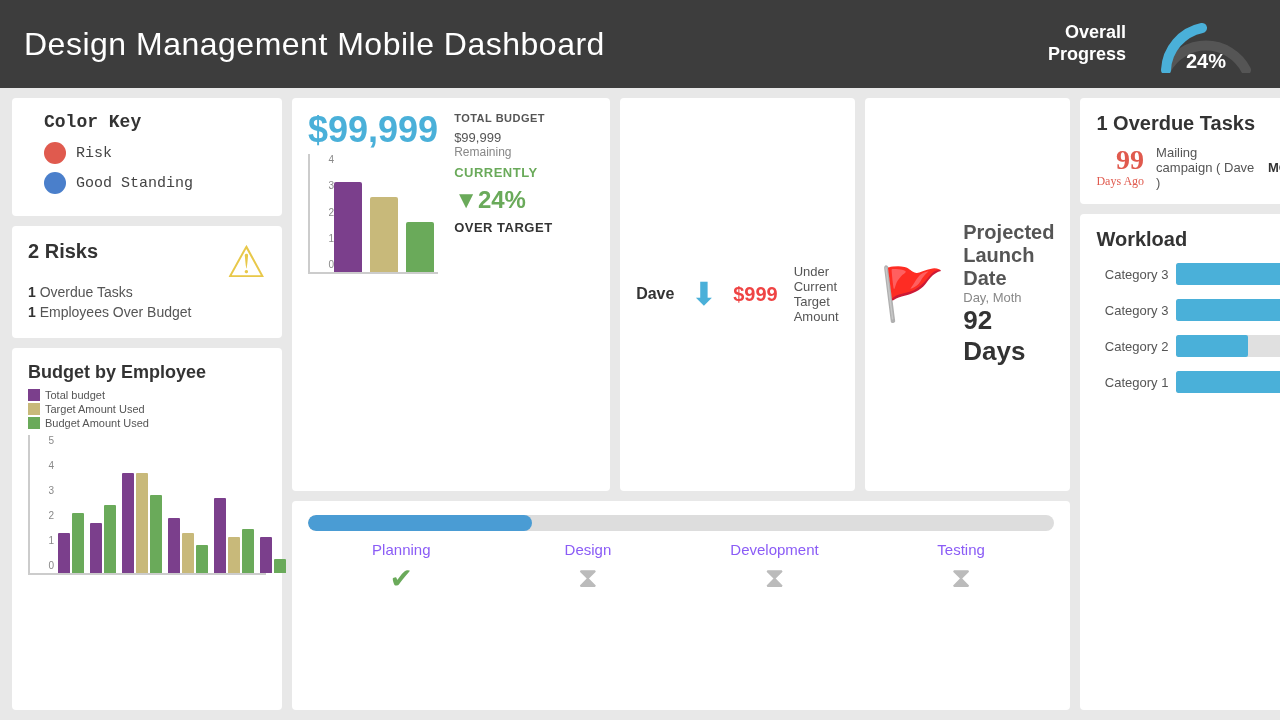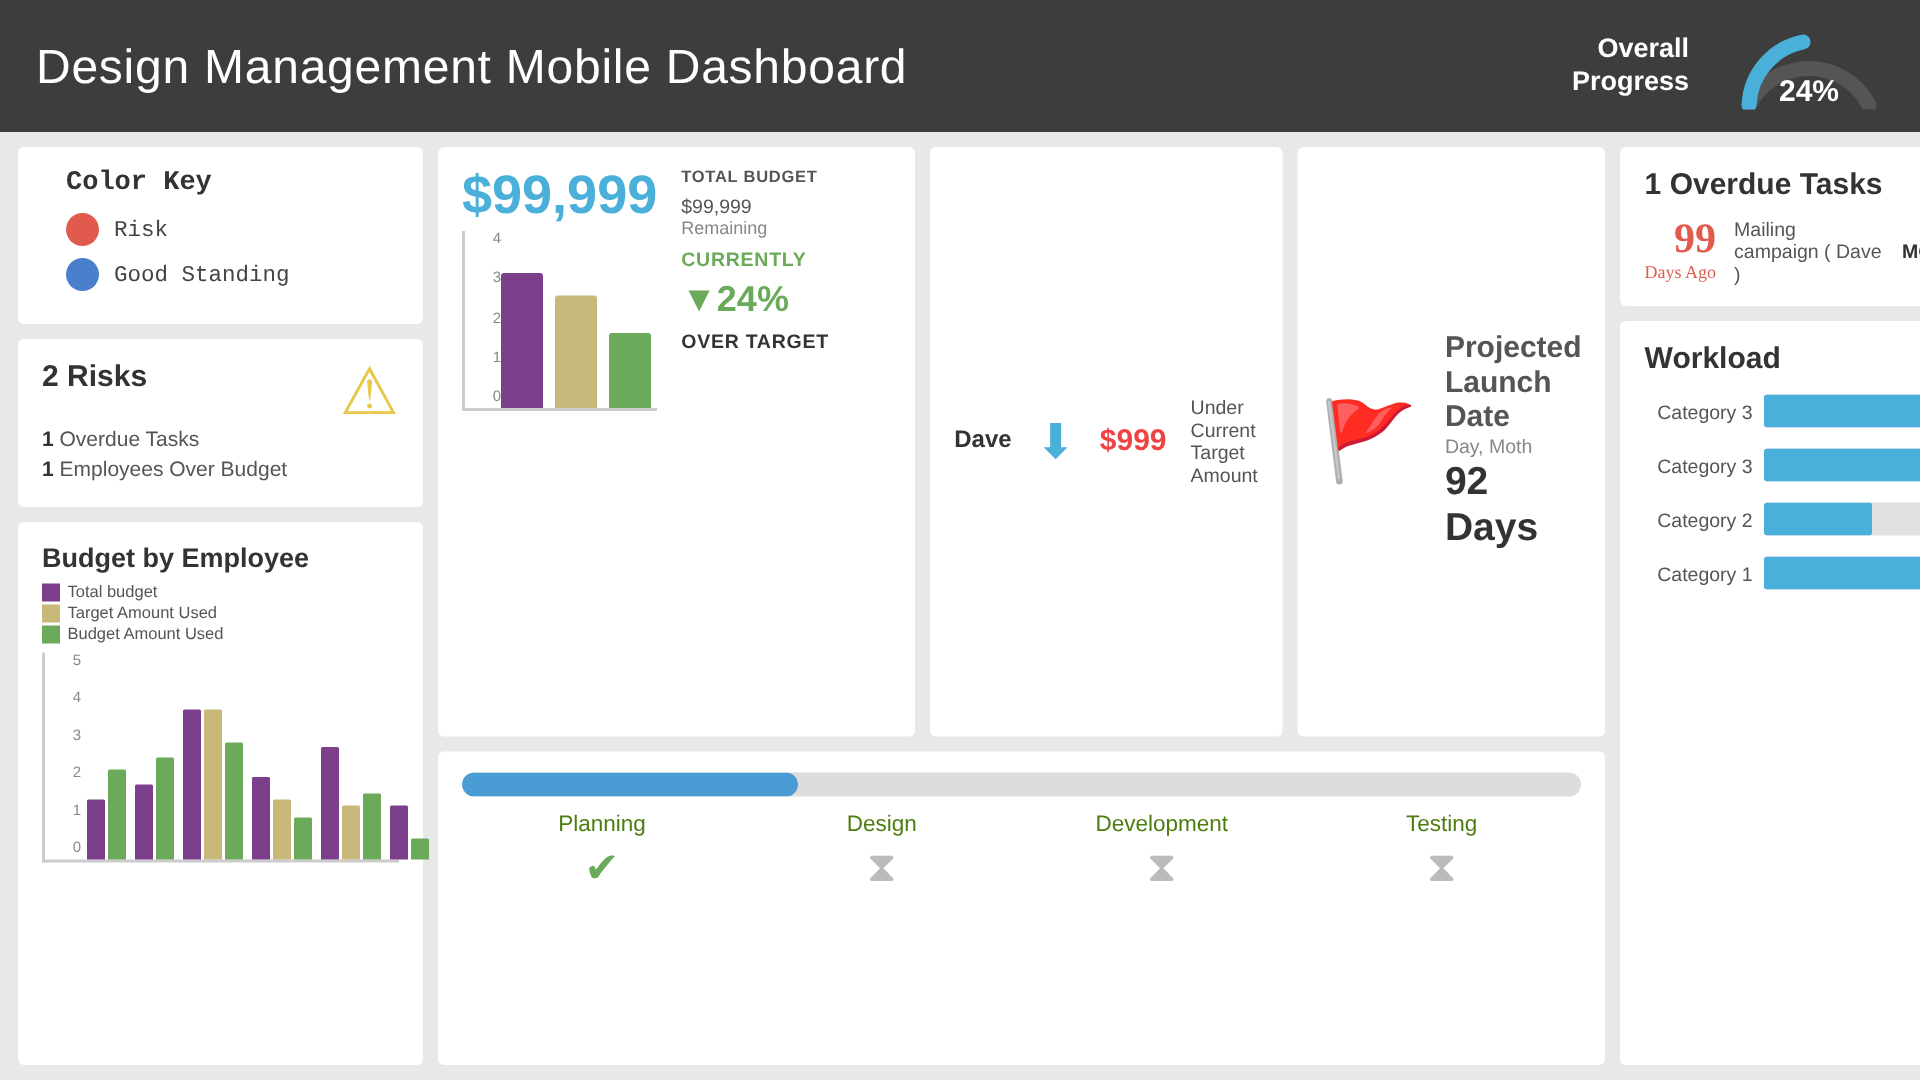--- a/index.html
+++ b/index.html
@@ -213,21 +213,21 @@
     .stages {
       display: flex;
       justify-content: space-around;
     }
     .stage {
       text-align: center;
       flex: 1;
     }
     .stage-label {
       font-size: 15px;
-      color: #4d7c0f;
+      color: #8b5cf6;
       font-weight: 500;
       margin-bottom: 4px;
     }
     .stage-icon {
       font-size: 28px;
     }
     .stage-icon.check { color: #6aaa5a; }
     .stage-icon.hourglass { color: #bbb; }
 
     

